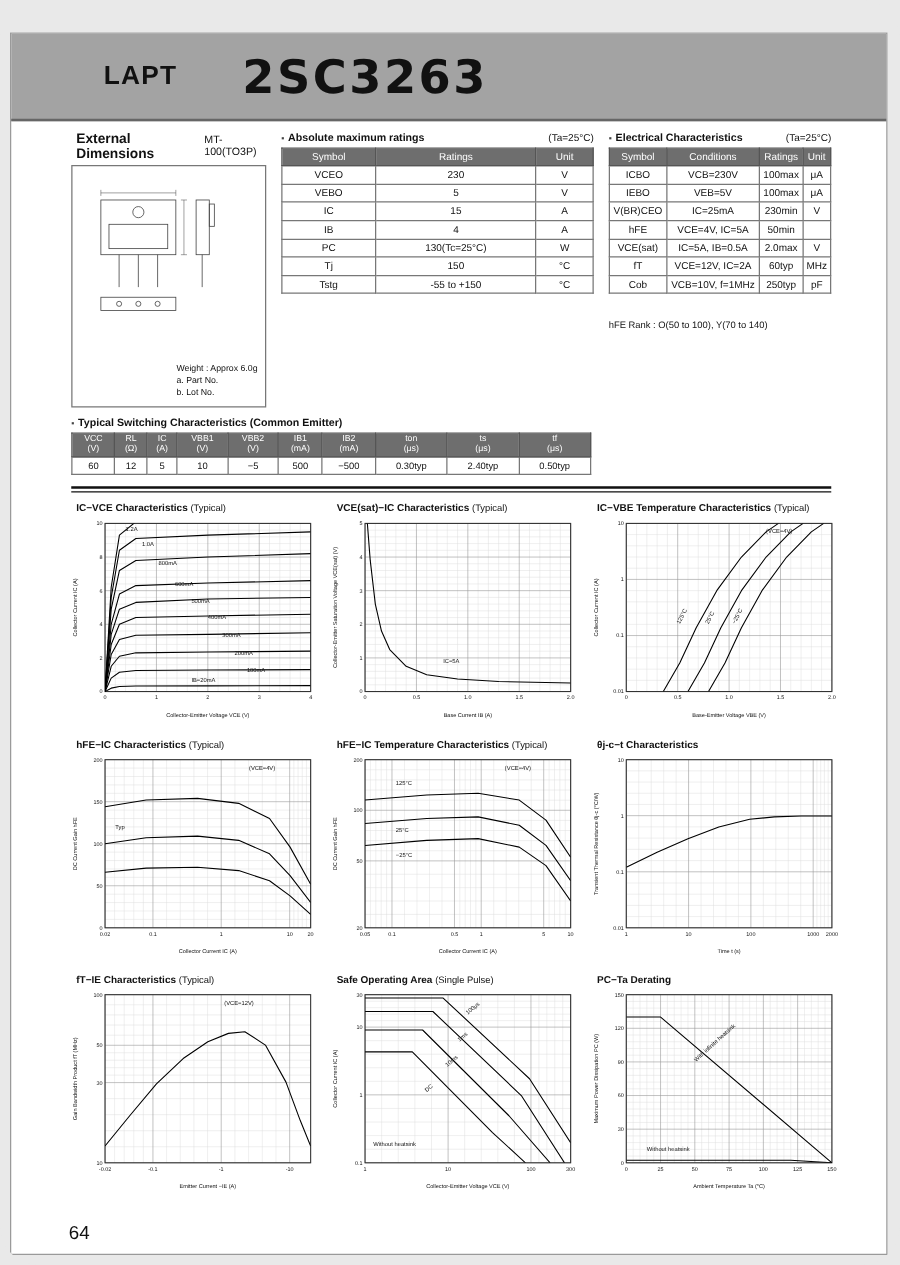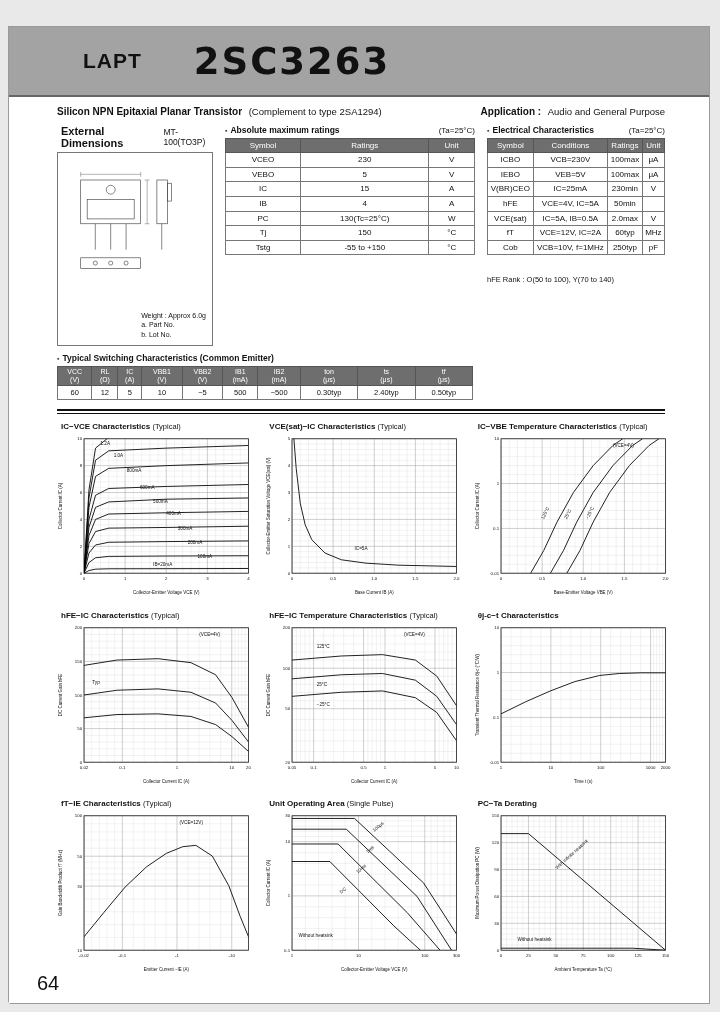--- a/index.html
+++ b/index.html
@@ -29,43 +29,33 @@
   .switchsec table{width:416px;}
   .switchsec th{font-size:7px;padding:1px 1px;}
   .switchsec td{font-size:7.5px;}
   .double-rule{margin:9px 44px 0 48px;height:2px;border-top:2px solid #111;border-bottom:1px solid #111;}
   .charts{display:grid;grid-template-columns:repeat(3,1fr);column-gap:9px;row-gap:13px;padding:8px 38px 0 46px;}
   .chart-cell{min-width:0;}
   .chart-title{font-size:8px;margin:0 0 0 6px;white-space:nowrap;}
   .ct-b{font-weight:bold;}
   .ct-s{font-size:7.5px;}
   .chart-plot svg{display:block;}
-  .page-number{position:absolute;left:28px;bottom:8px;font-size:20px;}
+  .page-number{position:absolute;left:46px;bottom:8px;font-size:15px;}
 </style>
 </head>
 <body>
 
 <div class="sheet">
   <div class="page">
 
     <div class="band">
       <span class="brand">LAPT</span>
       <span class="part">2SC3263</span>
     </div>
 
-    <div class="subtitle">
-      <div>
-        <b>Silicon NPN Epitaxial Planar Transistor</b>
-        <span class="sub-normal">(Complement to type 2SA1294)</span>
-      </div>
-      <div>
-        <b>Application :</b>
-        <span class="sub-normal">Audio and General Purpose</span>
-      </div>
-    </div>
 
     <div class="spec">
 
       <div>
         <div class="sec-title">
           <span class="lft">
             <span class="bullet">▪</span>
             <b>Absolute maximum ratings</b>
           </span>
           <span class="ta">(Ta=25°C)</span>
@@ -764,21 +754,21 @@
               <text x="28" y="9.6" text-anchor="end" font-size="4.5" fill="#111">100</text>
               <rect x="30" y="8" width="170" height="139" fill="none" stroke="#333" stroke-width="0.9"></rect>
               <path d="M30.0 133.1 L50.4 108.1 L72.5 81.7 L94.6 60.8 L115.0 46.9 L132.0 40.0 L145.6 38.6 L162.6 49.7 L179.6 80.3 L191.5 112.3 L200.0 133.1" fill="none" stroke="#000" stroke-width="0.9" clip-path="url(#clip6)" stroke-linejoin="round"></path>
               <text x="128.6" y="16.340000000000007" font-size="4.8" fill="#111">(VCE=12V)</text>
               <text x="115" y="168" text-anchor="middle" font-size="4.6" fill="#111">Emitter Current −IE (A)</text>
               <text x="7" y="77.5" text-anchor="middle" font-size="4.6" fill="#111" transform="rotate(-90 7 77.5)">Gain Bandwidth Product fT (MHz)</text>
             </svg>
           </div>
       </div>
       <div class="chart-cell">
-        <div class="chart-title"><span class="ct-b">Unit Operating Area</span> <span class="ct-s">(Single Pulse)</span></div>
+        <div class="chart-title"><span class="ct-b">Safe Operating Area</span> <span class="ct-s">(Single Pulse)</span></div>
         <div class="chart-plot">
             <svg viewBox="0 0 206 172" width="100%">
               <clipPath id="clip7">
                 <rect x="30" y="8" width="170" height="139"></rect>
               </clipPath>
               <rect x="30" y="8" width="170" height="139" fill="#ffffff"></rect>
               <line x1="43.736000000000004" y1="8" x2="43.736000000000004" y2="147" stroke="#dedede" stroke-width="0.4"></line>
               <line x1="57.47200000000001" y1="8" x2="57.47200000000001" y2="147" stroke="#dedede" stroke-width="0.4"></line>
               <line x1="71.208" y1="8" x2="71.208" y2="147" stroke="#dedede" stroke-width="0.4"></line>
               <line x1="84.94400000000002" y1="8" x2="84.94400000000002" y2="147" stroke="#dedede" stroke-width="0.4"></line>

